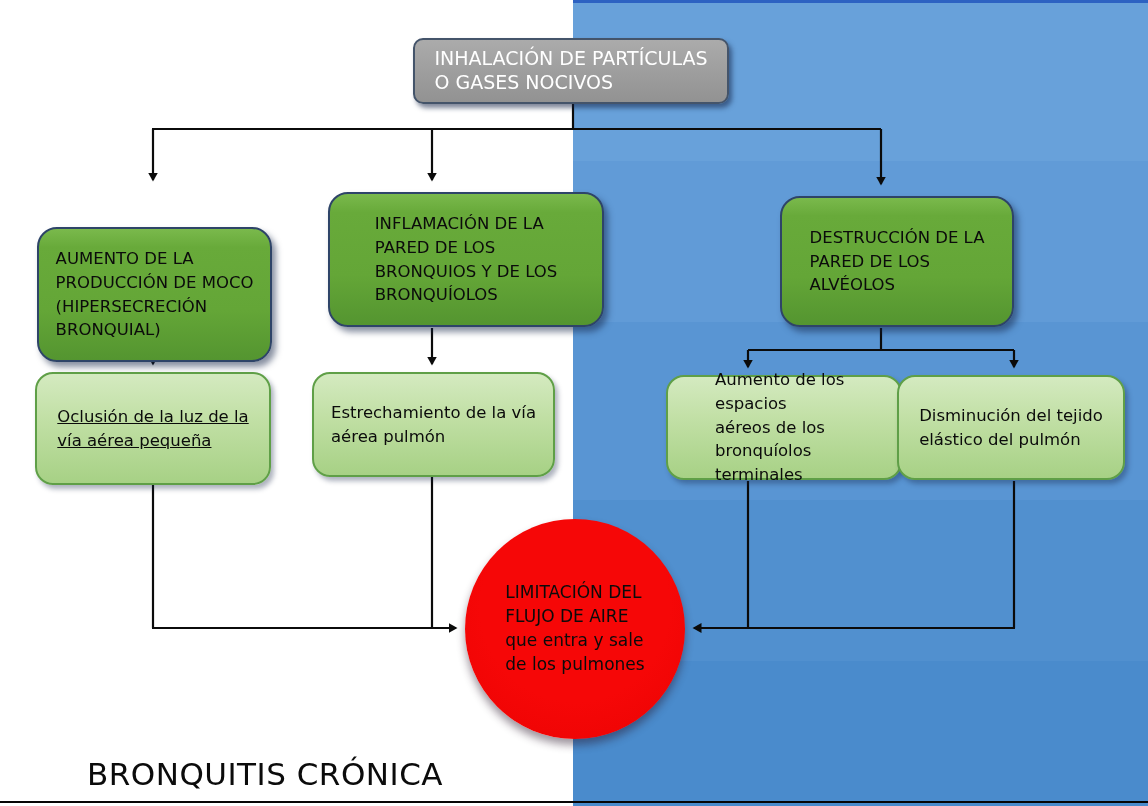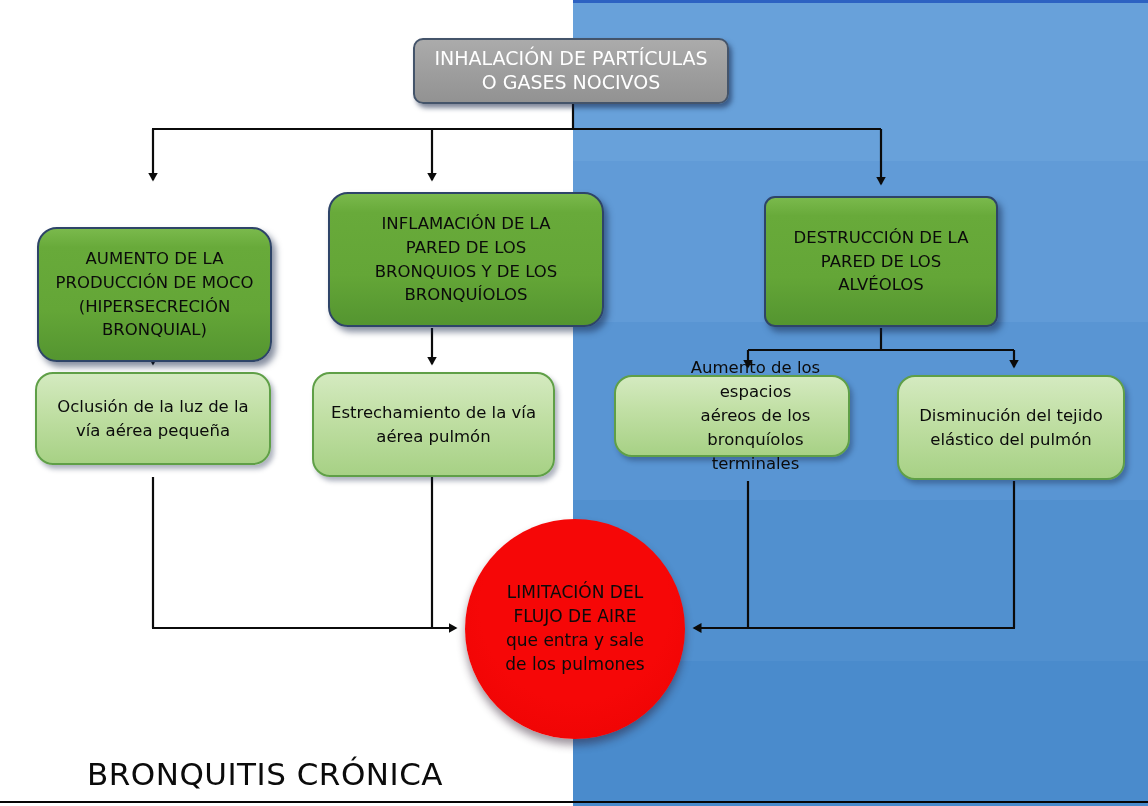--- a/index.html
+++ b/index.html
@@ -37,21 +37,21 @@
       #5190cf 62%, #5190cf 82%,
       #4a8bcc 82%, #4a8bcc 100%);
   }
   .bottom-rule {
     position: absolute; left: 0; top: 801px; width: 1148px; height: 2px;
     background: #060606;
   }
   .node {
     position: absolute;
     display: flex; align-items: center; justify-content: center;
-    text-align: center;
+    text-align: left;
     white-space: pre-line;
     box-sizing: border-box;
     color: #0b0b0b;
   }
   .gray-box {
     left: 413px; top: 38px; width: 316px; height: 66px;
     background: linear-gradient(180deg, #ababab 0%, #9d9d9d 55%, #929292 100%);
     border: 2px solid #44546a;
     border-radius: 10px;
     box-shadow: 3px 4px 5px rgba(20, 35, 70, 0.55);
@@ -60,31 +60,31 @@
   }
   .green-dark {
     background: linear-gradient(180deg, #7ab94c 0%, #68aa3a 14%, #64a637 62%, #549530 100%);
     border: 2px solid #2e4468;
     border-radius: 20px;
     box-shadow: 4px 5px 6px rgba(20, 35, 70, 0.5);
     font-size: 16.5px; line-height: 1.45;
   }
   #node-aumento-moco   { left: 37px;  top: 192px; width: 235px; height: 135px; margin-top: 35px; }
   #node-inflamacion    { left: 328px; top: 192px; width: 276px; height: 135px; }
-  #node-destruccion    { left: 764px; top: 196px; width: 234px; height: 131px; border-radius: 11px; }
+  #node-destruccion    { left: 780px; top: 196px; width: 234px; height: 131px; }
   .green-light {
     background: linear-gradient(180deg, #d4eac0 0%, #c2e0a6 40%, #a7d185 100%);
     border: 2px solid #5f9f47;
     border-radius: 18px;
     box-shadow: 3px 4px 5px rgba(20, 35, 70, 0.35);
     font-size: 16.5px; line-height: 1.45;
   }
-  #node-oclusion       { left: 35px;  top: 372px; width: 236px; height: 93px; }
+  #node-oclusion       { left: 35px;  top: 372px; width: 236px; height: 113px; text-decoration: underline; }
   #node-estrechamiento { left: 312px; top: 372px; width: 243px; height: 105px; }
-  #node-aumento-esp    { left: 614px; top: 375px; width: 236px; height: 82px; padding-left: 47px; }
+  #node-aumento-esp    { left: 666px; top: 375px; width: 236px; height: 105px; padding-left: 47px; }
   #node-disminucion    { left: 897px; top: 375px; width: 228px; height: 105px; }
   .red-circle {
     left: 465px; top: 519px; width: 220px; height: 220px;
     border-radius: 50%;
     background: radial-gradient(circle at 50% 40%, #f60707 55%, #ee0404 85%, #d80404 100%);
     box-shadow: 0 6px 9px rgba(40, 20, 40, 0.45);
     font-size: 17px; line-height: 1.4;
   }
   .section-label {
     position: absolute;

